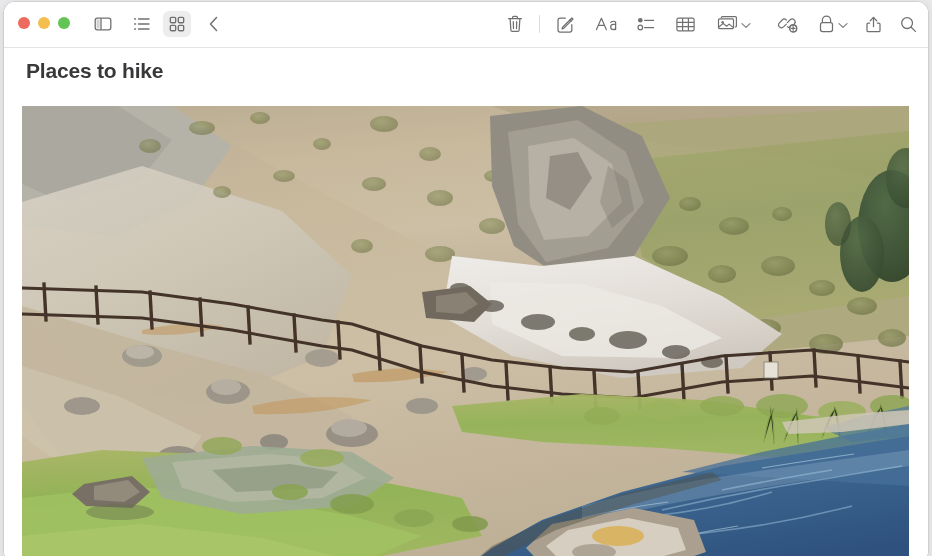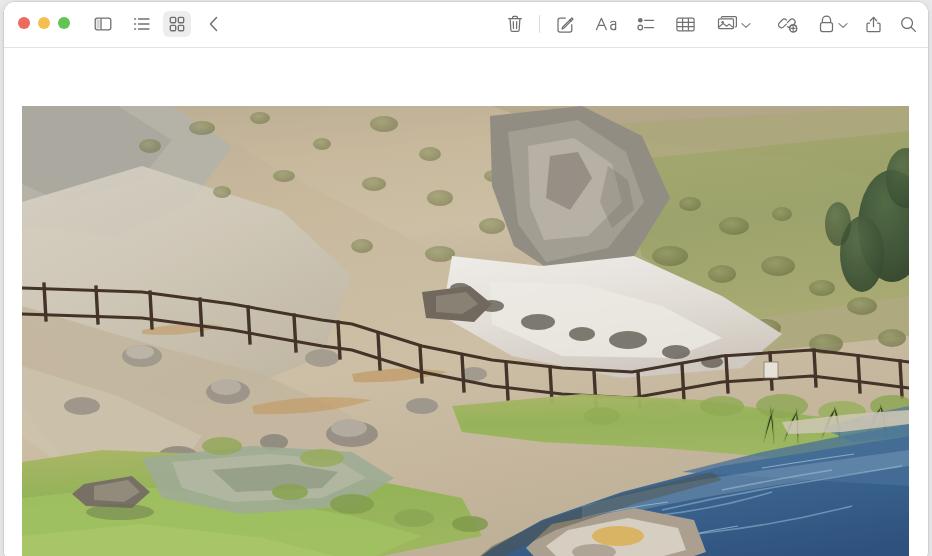--- a/index.html
+++ b/index.html
@@ -281,20 +281,21 @@
           <circle cx="7.1" cy="7.1" r="5.4"></circle>
           <line x1="11.2" y1="11.2" x2="15.4" y2="15.4"></line>
         </svg>
       </span>
     </div>
 
   </div>
 
   <div id="note-body">
 
+    <div id="note-title">Places to hike</div>
 
     <div id="photo">
       <svg viewBox="0 0 887 465" preserveAspectRatio="none">
         <defs>
           <linearGradient id="gHill" x1="0" y1="0" x2="0.35" y2="1">
             <stop offset="0%" stop-color="#b9ab92"></stop>
             <stop offset="28%" stop-color="#c7b79b"></stop>
             <stop offset="62%" stop-color="#cbbda4"></stop>
             <stop offset="100%" stop-color="#bdae95"></stop>
           </linearGradient>

